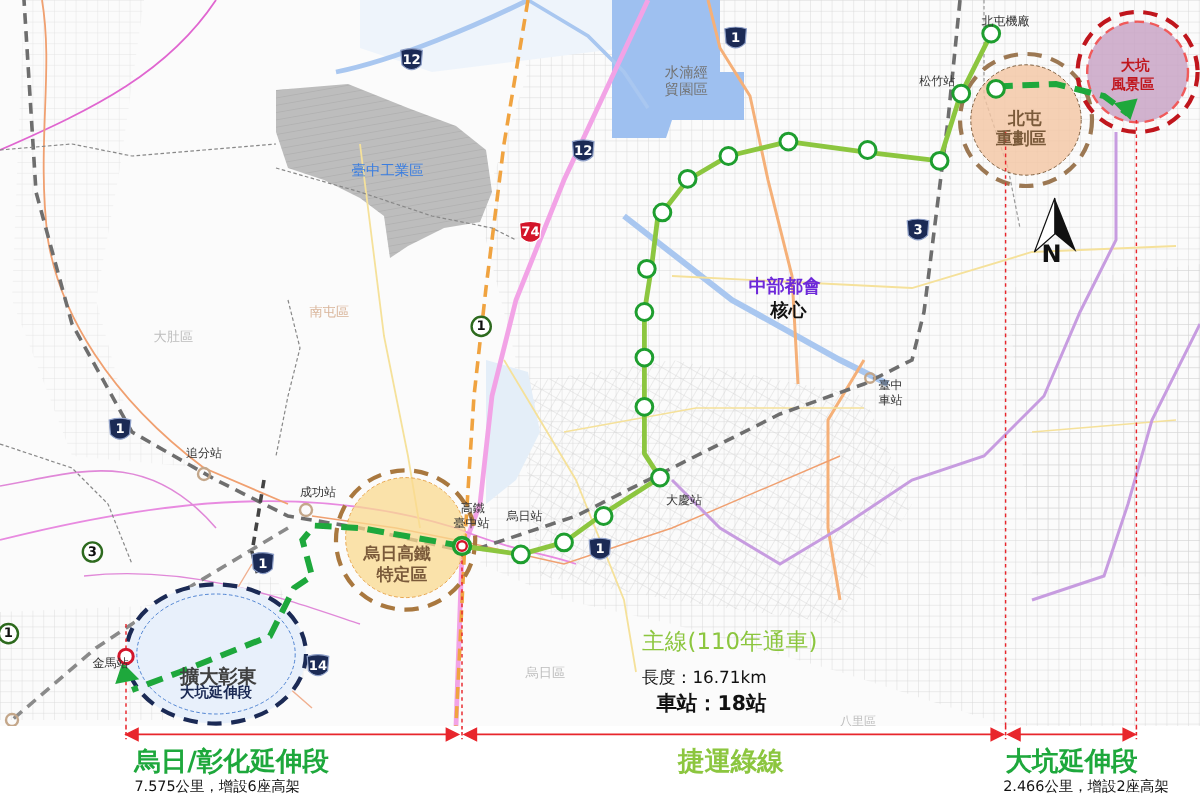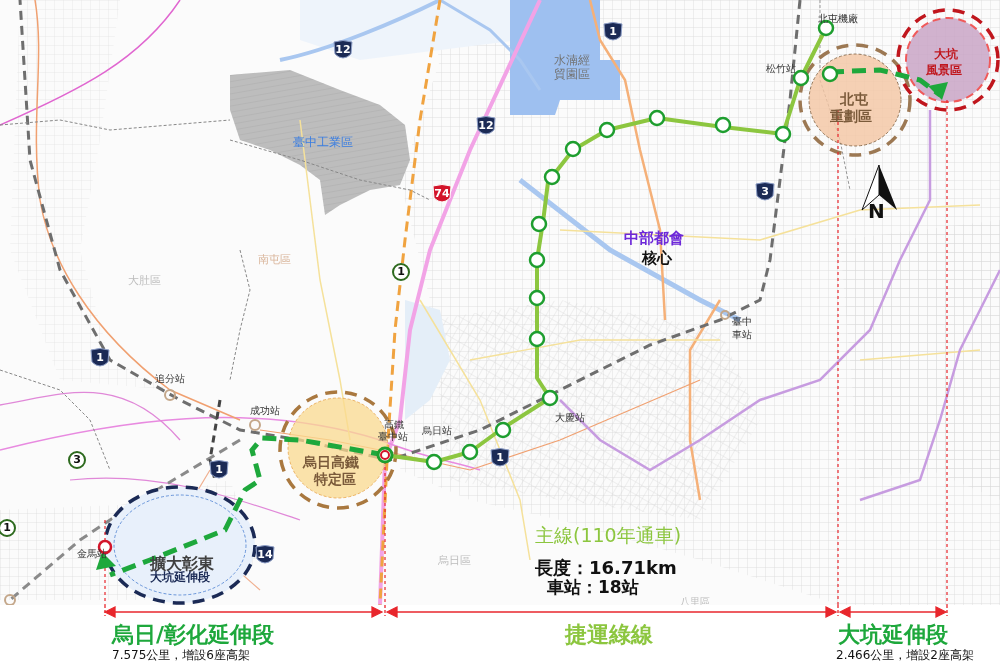--- a/index.html
+++ b/index.html
@@ -167,21 +167,21 @@
   <div class="lbl zone-lbl" style="left:840px;top:92px;">北屯</div>
   <div class="lbl zone-lbl" style="left:830px;top:109px;">重劃區</div>
   <div class="lbl zone-lbl" style="left:934px;top:48px;color:#c0161d;font-size:12px;">大坑</div>
   <div class="lbl zone-lbl" style="left:926px;top:64px;color:#c0161d;font-size:12px;">風景區</div>
   <div class="lbl" style="left:150px;top:555px;font-size:16px;color:#404040;font-weight:bold;">擴大彰東</div>
   <div class="lbl" style="left:150px;top:571px;font-size:12px;color:#1b2a55;font-weight:bold;">大坑延伸段</div>
 
   <div class="lbl district" style="left:258px;top:242px;color:#d9b59a;margin-top:12px;">南屯區</div>
   <div class="lbl district" style="left:128px;top:275px;">大肚區</div>
   <div class="lbl district" style="left:438px;top:535px;margin-top:20px;">烏日區</div>
-  <div class="lbl district" style="left:680px;top:596px;font-size:10px;text-align:center;">八里區</div>
+  <div class="lbl district" style="left:700px;top:596px;font-size:10px;text-align:center;">八里區</div>
 
   <div class="lbl station-lbl" style="left:818px;top:13px;">北屯機廠</div>
   <div class="lbl station-lbl" style="left:766px;top:63px;">松竹站</div>
   <div class="lbl station-lbl" style="left:155px;top:373px;">追分站</div>
   <div class="lbl station-lbl" style="left:250px;top:405px;">成功站</div>
   <div class="lbl station-lbl" style="left:384px;top:419px;">高鐵</div>
   <div class="lbl station-lbl" style="left:378px;top:431px;">臺中站</div>
   <div class="lbl station-lbl" style="left:422px;top:425px;">烏日站</div>
   <div class="lbl station-lbl" style="left:555px;top:412px;">大慶站</div>
   <div class="lbl station-lbl" style="left:732px;top:316px;">臺中</div>
@@ -264,21 +264,21 @@
         <g fill="#fff" stroke="#2d6a1e" stroke-width="2">
           <circle cx="11" cy="11" r="8"></circle>
         </g>
       </svg>
     <span style="color:#111;top:4px;width:22px;">1</span>
   </div>
 
   <div class="lbl" style="left:868px;top:200px;font-size:20px;font-weight:bold;color:#111;">N</div>
 
   <div class="lbl" style="left:535px;top:525px;font-size:19px;color:#8cc63f;font-weight:normal;">主線(110年通車)</div>
-  <div class="lbl" style="left:535px;top:558px;font-size:18px;color:#111;font-weight:bold;">長度：16.71km</div>
+  <div class="lbl" style="left:535px;top:558px;font-size:14px;color:#111;font-weight:normal;">長度：16.71km</div>
   <div class="lbl" style="left:547px;top:578px;font-size:17px;color:#111;font-weight:bold;">車站：18站</div>
 </div>
 
 <svg class="layer" style="top:605px;" width="1000" height="20" viewBox="0 605 1000 20">
   <g stroke="#e8262c" stroke-width="1.3" fill="#e8262c">
     <line x1="105" y1="605" x2="105" y2="616" stroke-dasharray="3 2"></line>
     <line x1="385" y1="605" x2="385" y2="616" stroke-dasharray="3 2"></line>
     <line x1="838" y1="605" x2="838" y2="616" stroke-dasharray="3 2"></line>
     <line x1="947" y1="605" x2="947" y2="616" stroke-dasharray="3 2"></line>
     <line x1="112" y1="612" x2="378" y2="612"></line>

